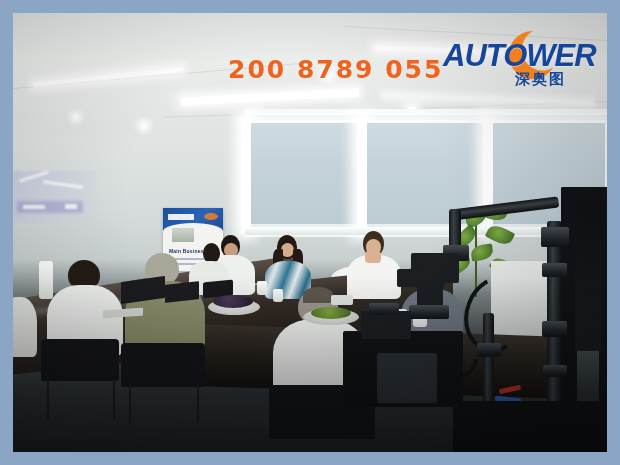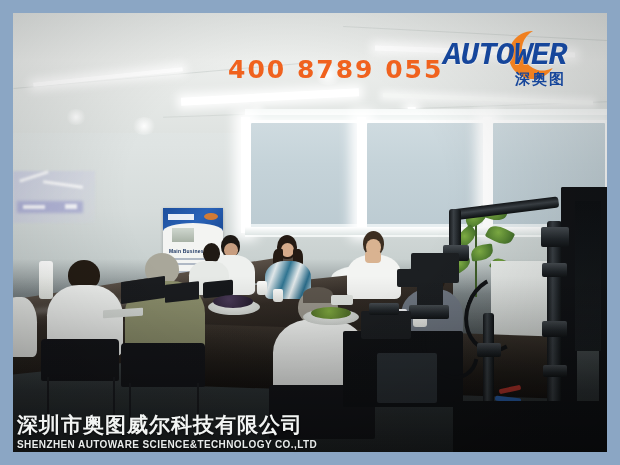--- a/index.html
+++ b/index.html
@@ -153,21 +153,21 @@
     font-family:"DejaVu Sans","Liberation Sans",sans-serif;}
   #phone{position:absolute;left:228px;top:57px;
     font-size:25px;line-height:26px;color:#f0621e;font-weight:bold;
     letter-spacing:2px;font-family:"DejaVu Sans","Liberation Sans",sans-serif;}
 
   
   #logo{position:absolute;left:443px;top:30px;width:160px;height:60px;}
   #swoosh{position:absolute;left:54px;top:-2px;width:60px;height:60px;}
   #logoword{position:absolute;left:0;top:10px;font-size:31px;line-height:31px;
     font-weight:bold;font-style:italic;color:#16469b;letter-spacing:-1px;
-    font-family:Liberation Mono, monospace;
+    font-family:Liberation Sans, sans-serif;
     text-shadow:0 1px 0 rgba(255,255,255,.45);}
   #logocn{position:absolute;left:72px;top:42px;font-size:15px;line-height:15px;
     font-weight:bold;color:#16469b;letter-spacing:2px;
     font-family:"DejaVu Sans","Liberation Sans",sans-serif;}
 
   
   #company{position:absolute;left:17px;bottom:14px;}
   #company-cn{font-size:21px;line-height:24px;color:#f2f4f3;font-weight:bold;
     letter-spacing:1px;text-shadow:0 1px 2px rgba(0,0,0,.75);
     font-family:"DejaVu Sans","Liberation Sans",sans-serif;}
@@ -362,28 +362,24 @@
 
     <div class="redwire" style="left:486px;top:374px;width:22px;height:5px;transform:rotate(-12deg);"></div>
     <div class="bluewire" style="left:482px;top:384px;width:26px;height:5px;transform:rotate(6deg);"></div>
     <div class="rigDk" style="left:440px;top:388px;width:154px;height:52px;"></div>
 
     <div class="obj" style="left:364px;top:340px;width:60px;height:50px;background:#2b3136;border-radius:2px;"></div>
 
     <div class="vign"></div>
   </div>
 
-  <div id="phone">400 8789 055</div>
+  <div id="phone">200 8789 055</div>
 
   <div id="logo">
     <svg id="swoosh" viewBox="0 0 60 60">
       <path d="M48 9 A24 24 0 1 0 48 51 A20 20 0 1 1 48 9 Z" fill="#f08020" transform="rotate(-28 30 30)"></path>
     </svg>
     <div id="logoword">AUTOWER</div>
     <div id="logocn">深奥图</div>
   </div>
 
-  <div id="company">
-    <div id="company-cn">深圳市奥图威尔科技有限公司</div>
-    <div id="company-en">SHENZHEN AUTOWARE SCIENCE&amp;TECHNOLOGY CO.,LTD</div>
-  </div>
 
 </div>
 
 </body></html>

